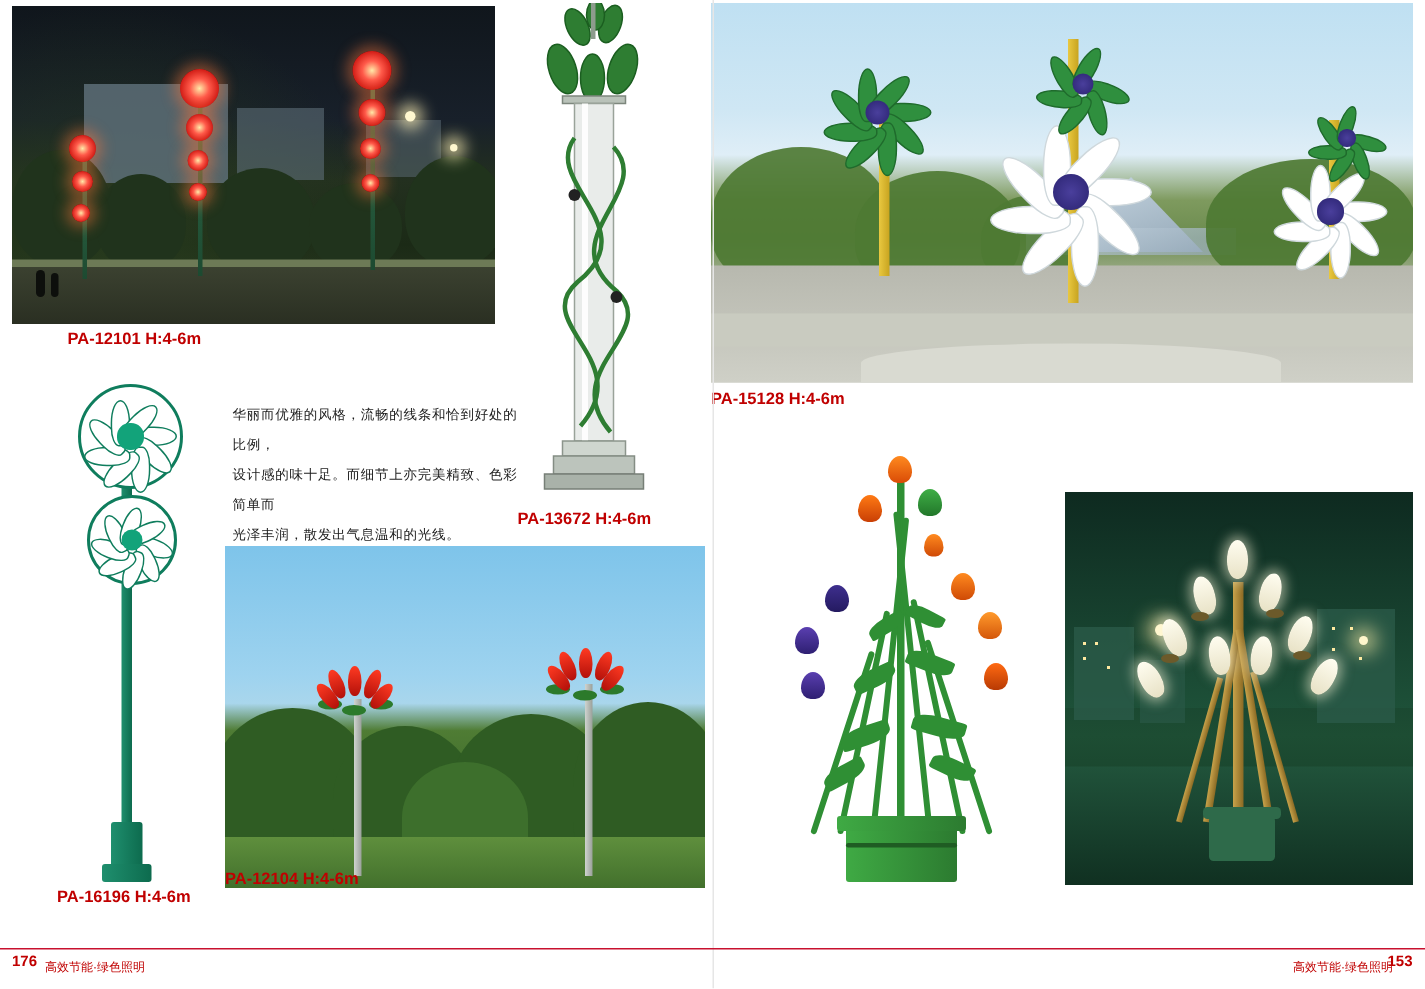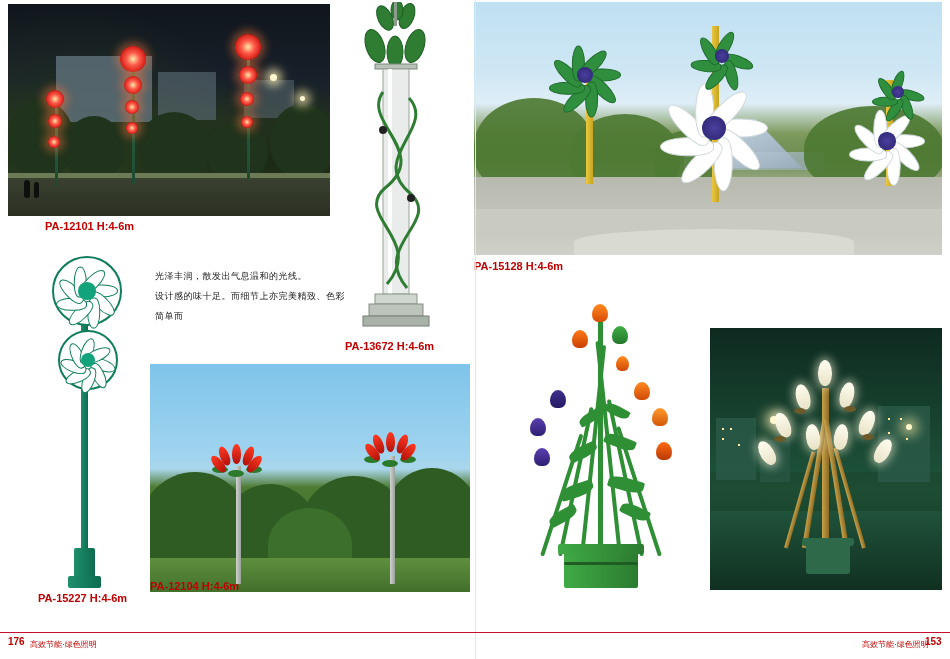--- a/index.html
+++ b/index.html
@@ -256,22 +256,23 @@
         <div class="pin-pet" style="transform:rotate(180deg) translateY(-50%);"></div>
         <div class="pin-pet" style="transform:rotate(235deg) translateY(-50%);"></div>
         <div class="pin-pet" style="transform:rotate(290deg) translateY(-50%);"></div>
         <div class="pin-hub"></div>
       </div>
     </div>
     <div class="caption" style="left:0px;top:258px;">PA-15128 H:4-6m</div>
   </div>
 
   <div class="bodytext" style="left:155px;top:266px;width:190px;">
+    <div>华丽而优雅的风格，流畅的线条和恰到好处的比例，</div>
+    <div>设计感的味十足。而细节上亦完美精致、色彩简单而</div>
     <div>光泽丰润，散发出气息温和的光线。</div>
-    <div>设计感的味十足。而细节上亦完美精致、色彩简单而</div>
   </div>
 
   <div class="fig" style="left:30px;top:248px;width:110px;height:348px;">
     <div class="photo d103" style="width:110px;height:348px;">
 
       <div class="shaft" style="left:51px;top:30px;width:7px;height:300px;"></div>
 
       <div class="shaft" style="left:44px;top:300px;width:21px;height:32px;border-radius:2px;"></div>
       <div class="shaft" style="left:38px;top:328px;width:33px;height:12px;border-radius:2px;"></div>
 
@@ -292,21 +293,21 @@
         <div class="wpet" style="transform:rotate(65deg)  translateY(-50%);"></div>
         <div class="wpet" style="transform:rotate(110deg) translateY(-50%);"></div>
         <div class="wpet" style="transform:rotate(155deg) translateY(-50%);"></div>
         <div class="wpet" style="transform:rotate(200deg) translateY(-50%);"></div>
         <div class="wpet" style="transform:rotate(245deg) translateY(-50%);"></div>
         <div class="wpet" style="transform:rotate(290deg) translateY(-50%);"></div>
         <div class="wpet" style="transform:rotate(335deg) translateY(-50%);"></div>
         <div class="whub"></div>
       </div>
     </div>
-    <div class="caption" style="left:8px;top:344px;">PA-15227 H:4-6m</div>
+    <div class="caption" style="left:8px;top:344px;">PA-16196 H:4-6m</div>
   </div>
 
   <div class="fig" style="left:150px;top:364px;width:320px;height:228px;">
     <div class="photo ph3">
 
       <div class="palm" style="left:-10px;top:108px;width:110px;height:110px;"></div>
       <div class="palm" style="left:72px;top:120px;width:96px;height:98px;"></div>
       <div class="palm" style="left:150px;top:112px;width:108px;height:106px;"></div>
       <div class="palm" style="left:232px;top:104px;width:100px;height:114px;"></div>
       <div class="palm" style="left:118px;top:144px;width:84px;height:74px;background:#3d6f2c;"></div>

